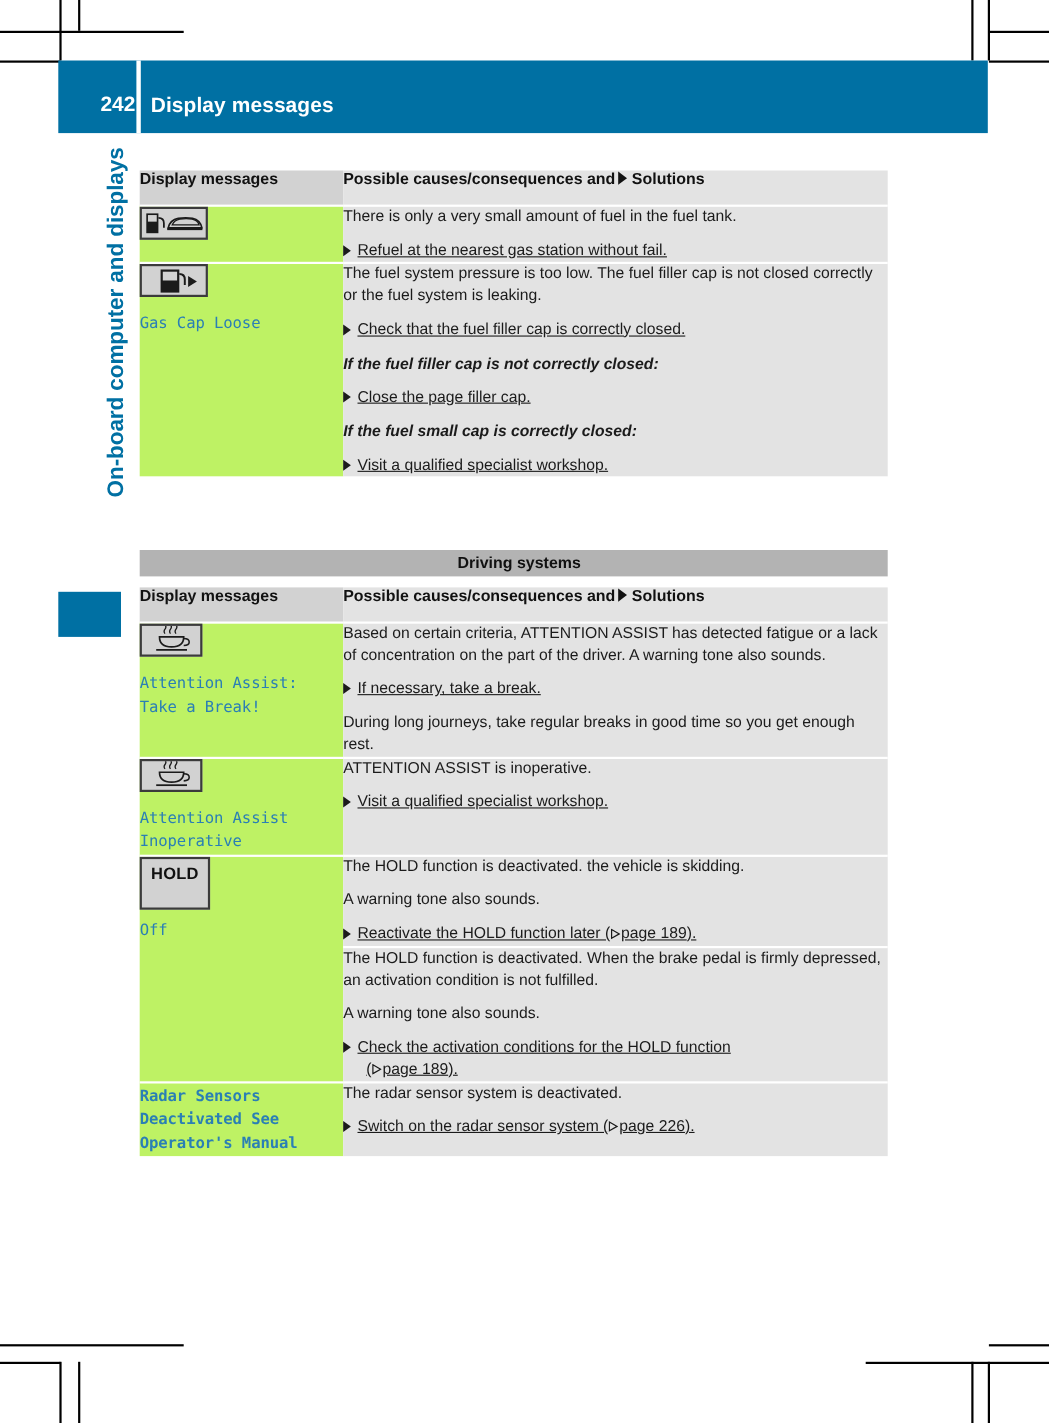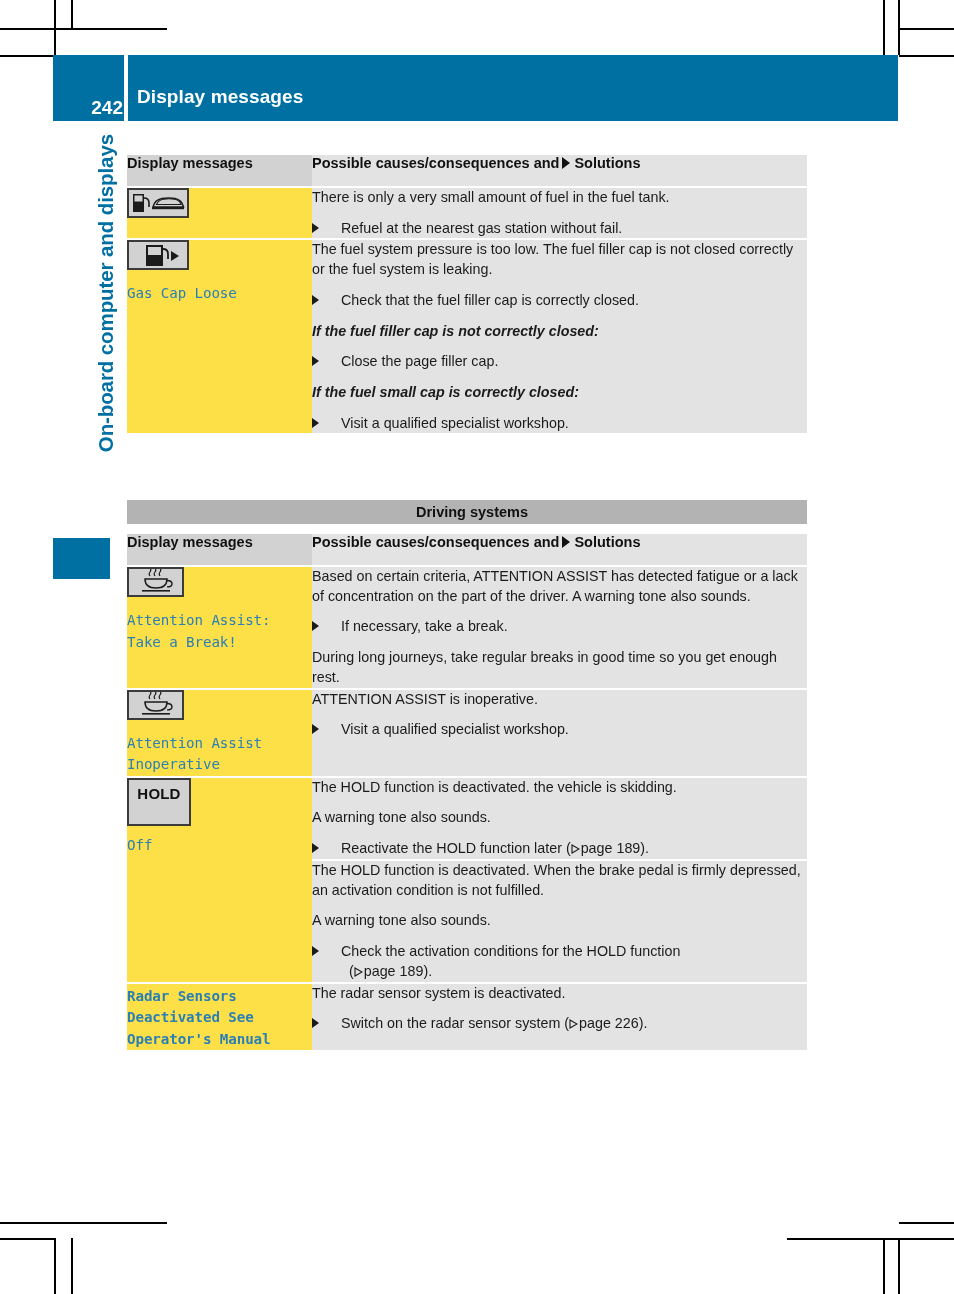--- a/index.html
+++ b/index.html
@@ -41,21 +41,20 @@
     width: 70px;
     height: 66px;
     color: #ffffff;
     font-size: 19px;
     font-weight: bold;
     display: flex;
     align-items: flex-end;
     justify-content: flex-end;
     padding-bottom: 14px;
     box-sizing: border-box;
-    margin-top: 12px;
   }
   #header-divider {
     position: absolute;
     left: 124px;
     top: 55px;
     width: 4px;
     height: 66px;
     background: #ffffff;
   }
   #header-title {
@@ -120,41 +119,42 @@
     height: 32px;
     box-sizing: border-box;
     padding: 8px 12px 0 10px;
     text-align: left;
   }
   .th-left  { background: #d2d2d2; }
   .th-right { background: #e3e3e3; padding-left: 14px; }
 
   
   .cell-left {
-    background: #fde047;
+    background: #bef264;
     padding: 11px 10px 14px 9px;
   }
   .cell-right {
     background: #e3e3e3;
     padding: 11px 12px 14px 14px;
     font-size: 14.3px;
     line-height: 1.38;
     color: #1b1b1b;
   }
   tr.sep-row > td { border-top: 2px solid #ffffff; }
   tr.subsep-row > td.cell-right { border-top: 2px solid #ffffff; }
 
   .cell-right p { margin: 0 0 11px 0; }
   .cell-right p:last-child { margin-bottom: 0; }
   .cell-right p.bold { font-weight: bold; font-style: italic; }
 
   
   .sol {
     position: relative;
-    padding-left: 29px;
+    padding-left: 13px;
+    text-decoration: underline;
   }
   .sol .tri {
     position: absolute;
     left: 0;
     top: 4px;
     width: 0;
     height: 0;
     border-left: 7px solid #1b1b1b;
     border-top: 5px solid transparent;
     border-bottom: 5px solid transparent;

